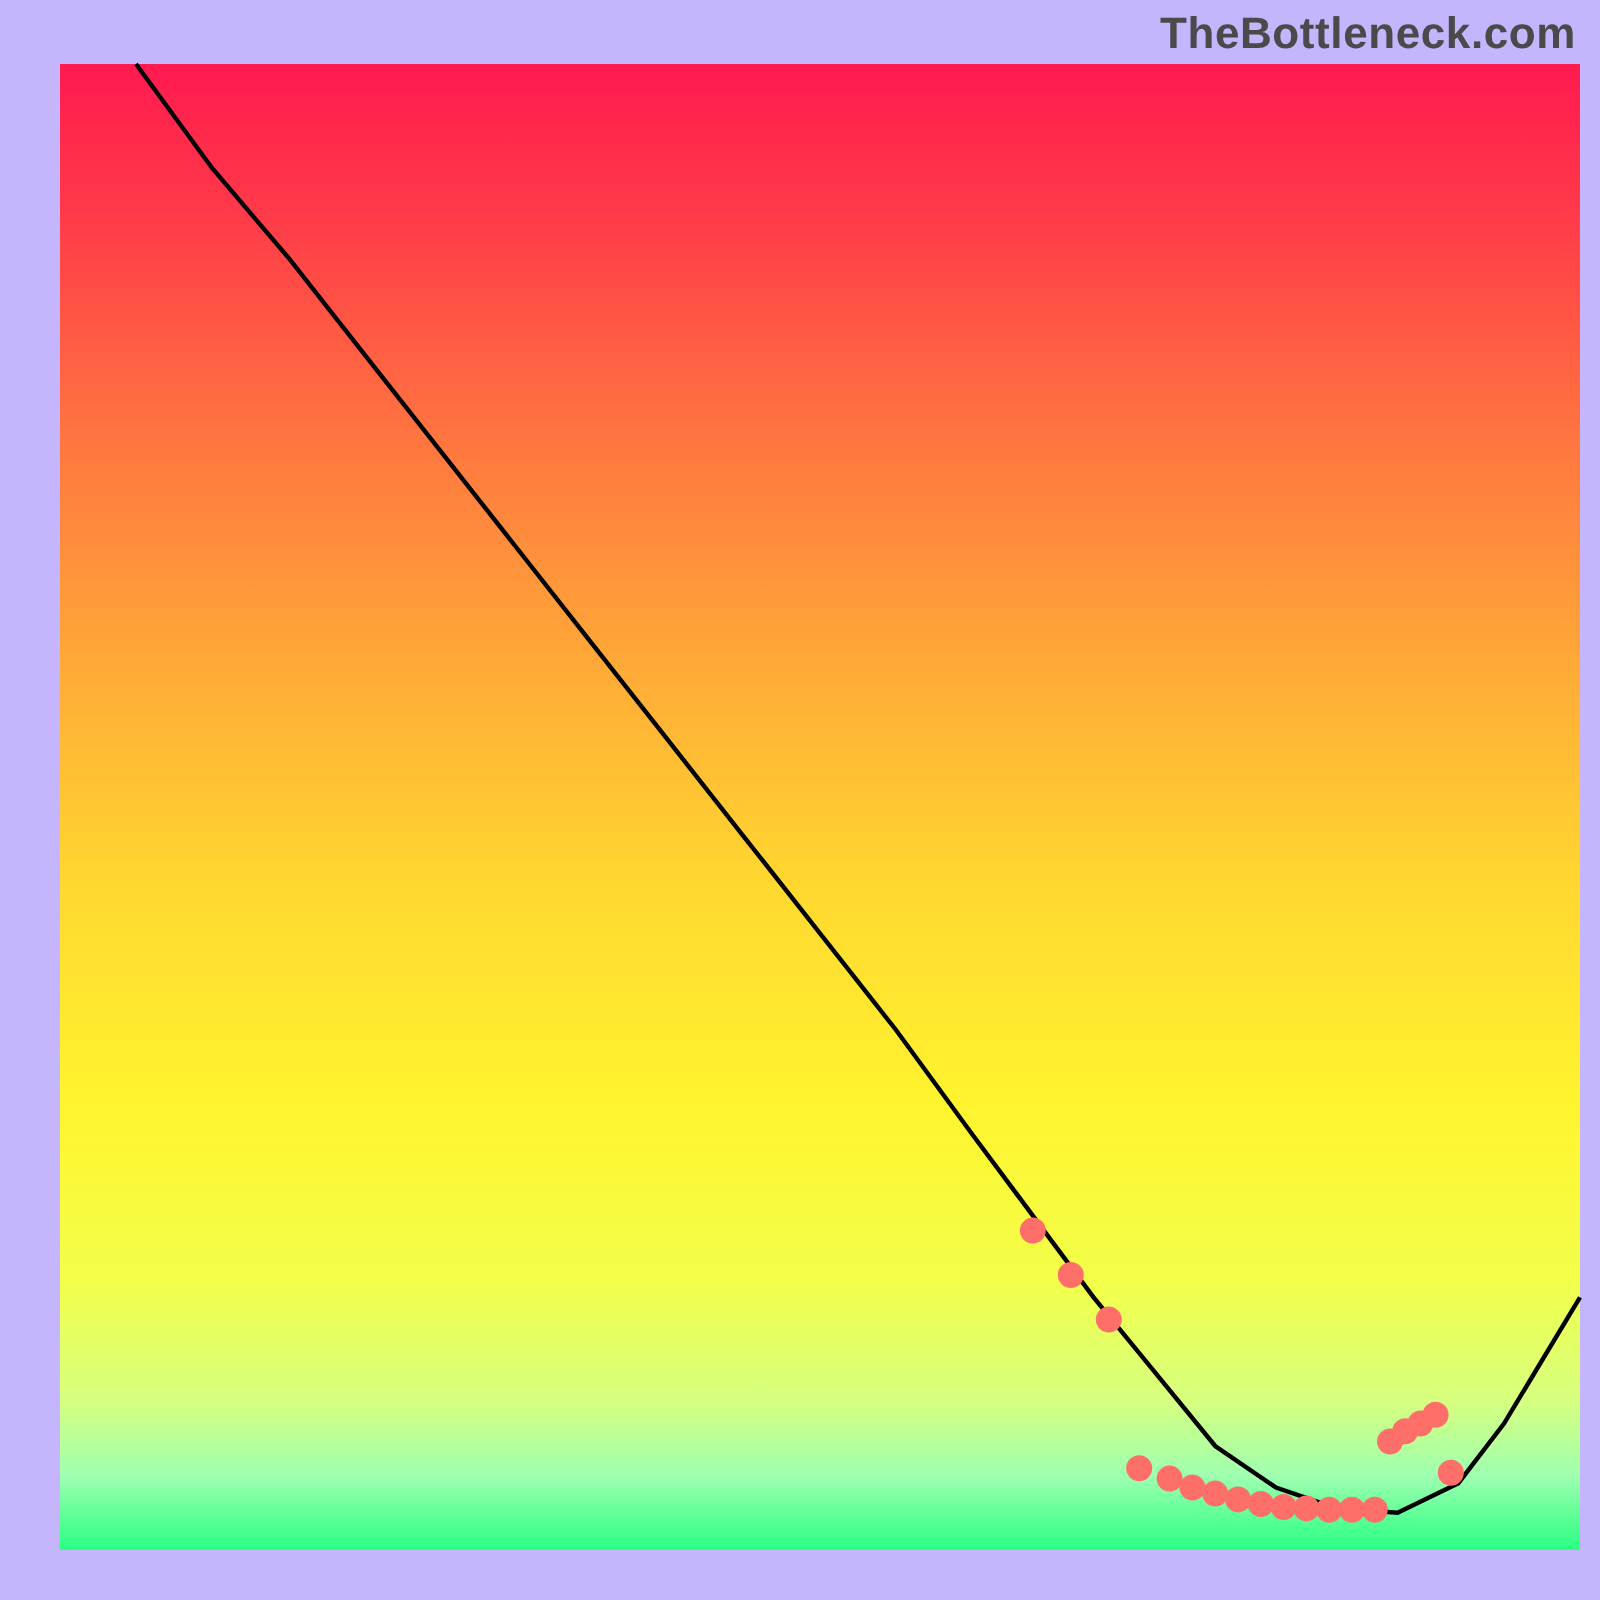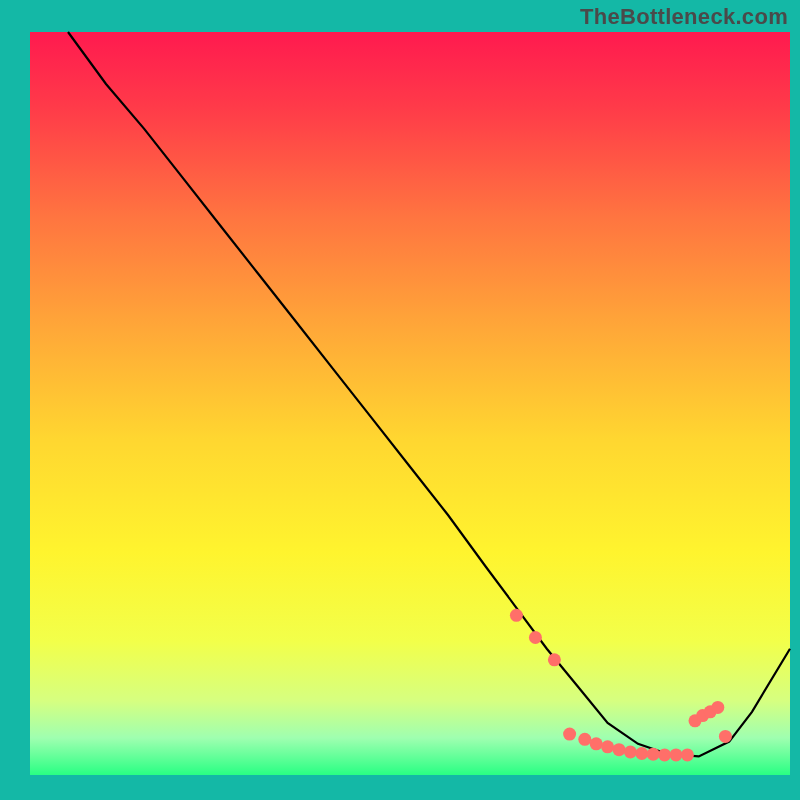--- a/index.html
+++ b/index.html
@@ -8,21 +8,21 @@
     width: 800px;
     height: 800px;
     background: #000;
     font-family: Arial, Helvetica, sans-serif;
     overflow: hidden;
   }
   .frame {
     position: relative;
     width: 800px;
     height: 800px;
-    background: #14b8a6;
+    background: #c4b5fd;
   }
   .watermark {
     position: absolute;
     top: 4px;
     right: 12px;
     color: #4a4a4a;
     font-size: 22px;
     font-weight: bold;
     letter-spacing: 0.3px;
     z-index: 50;

